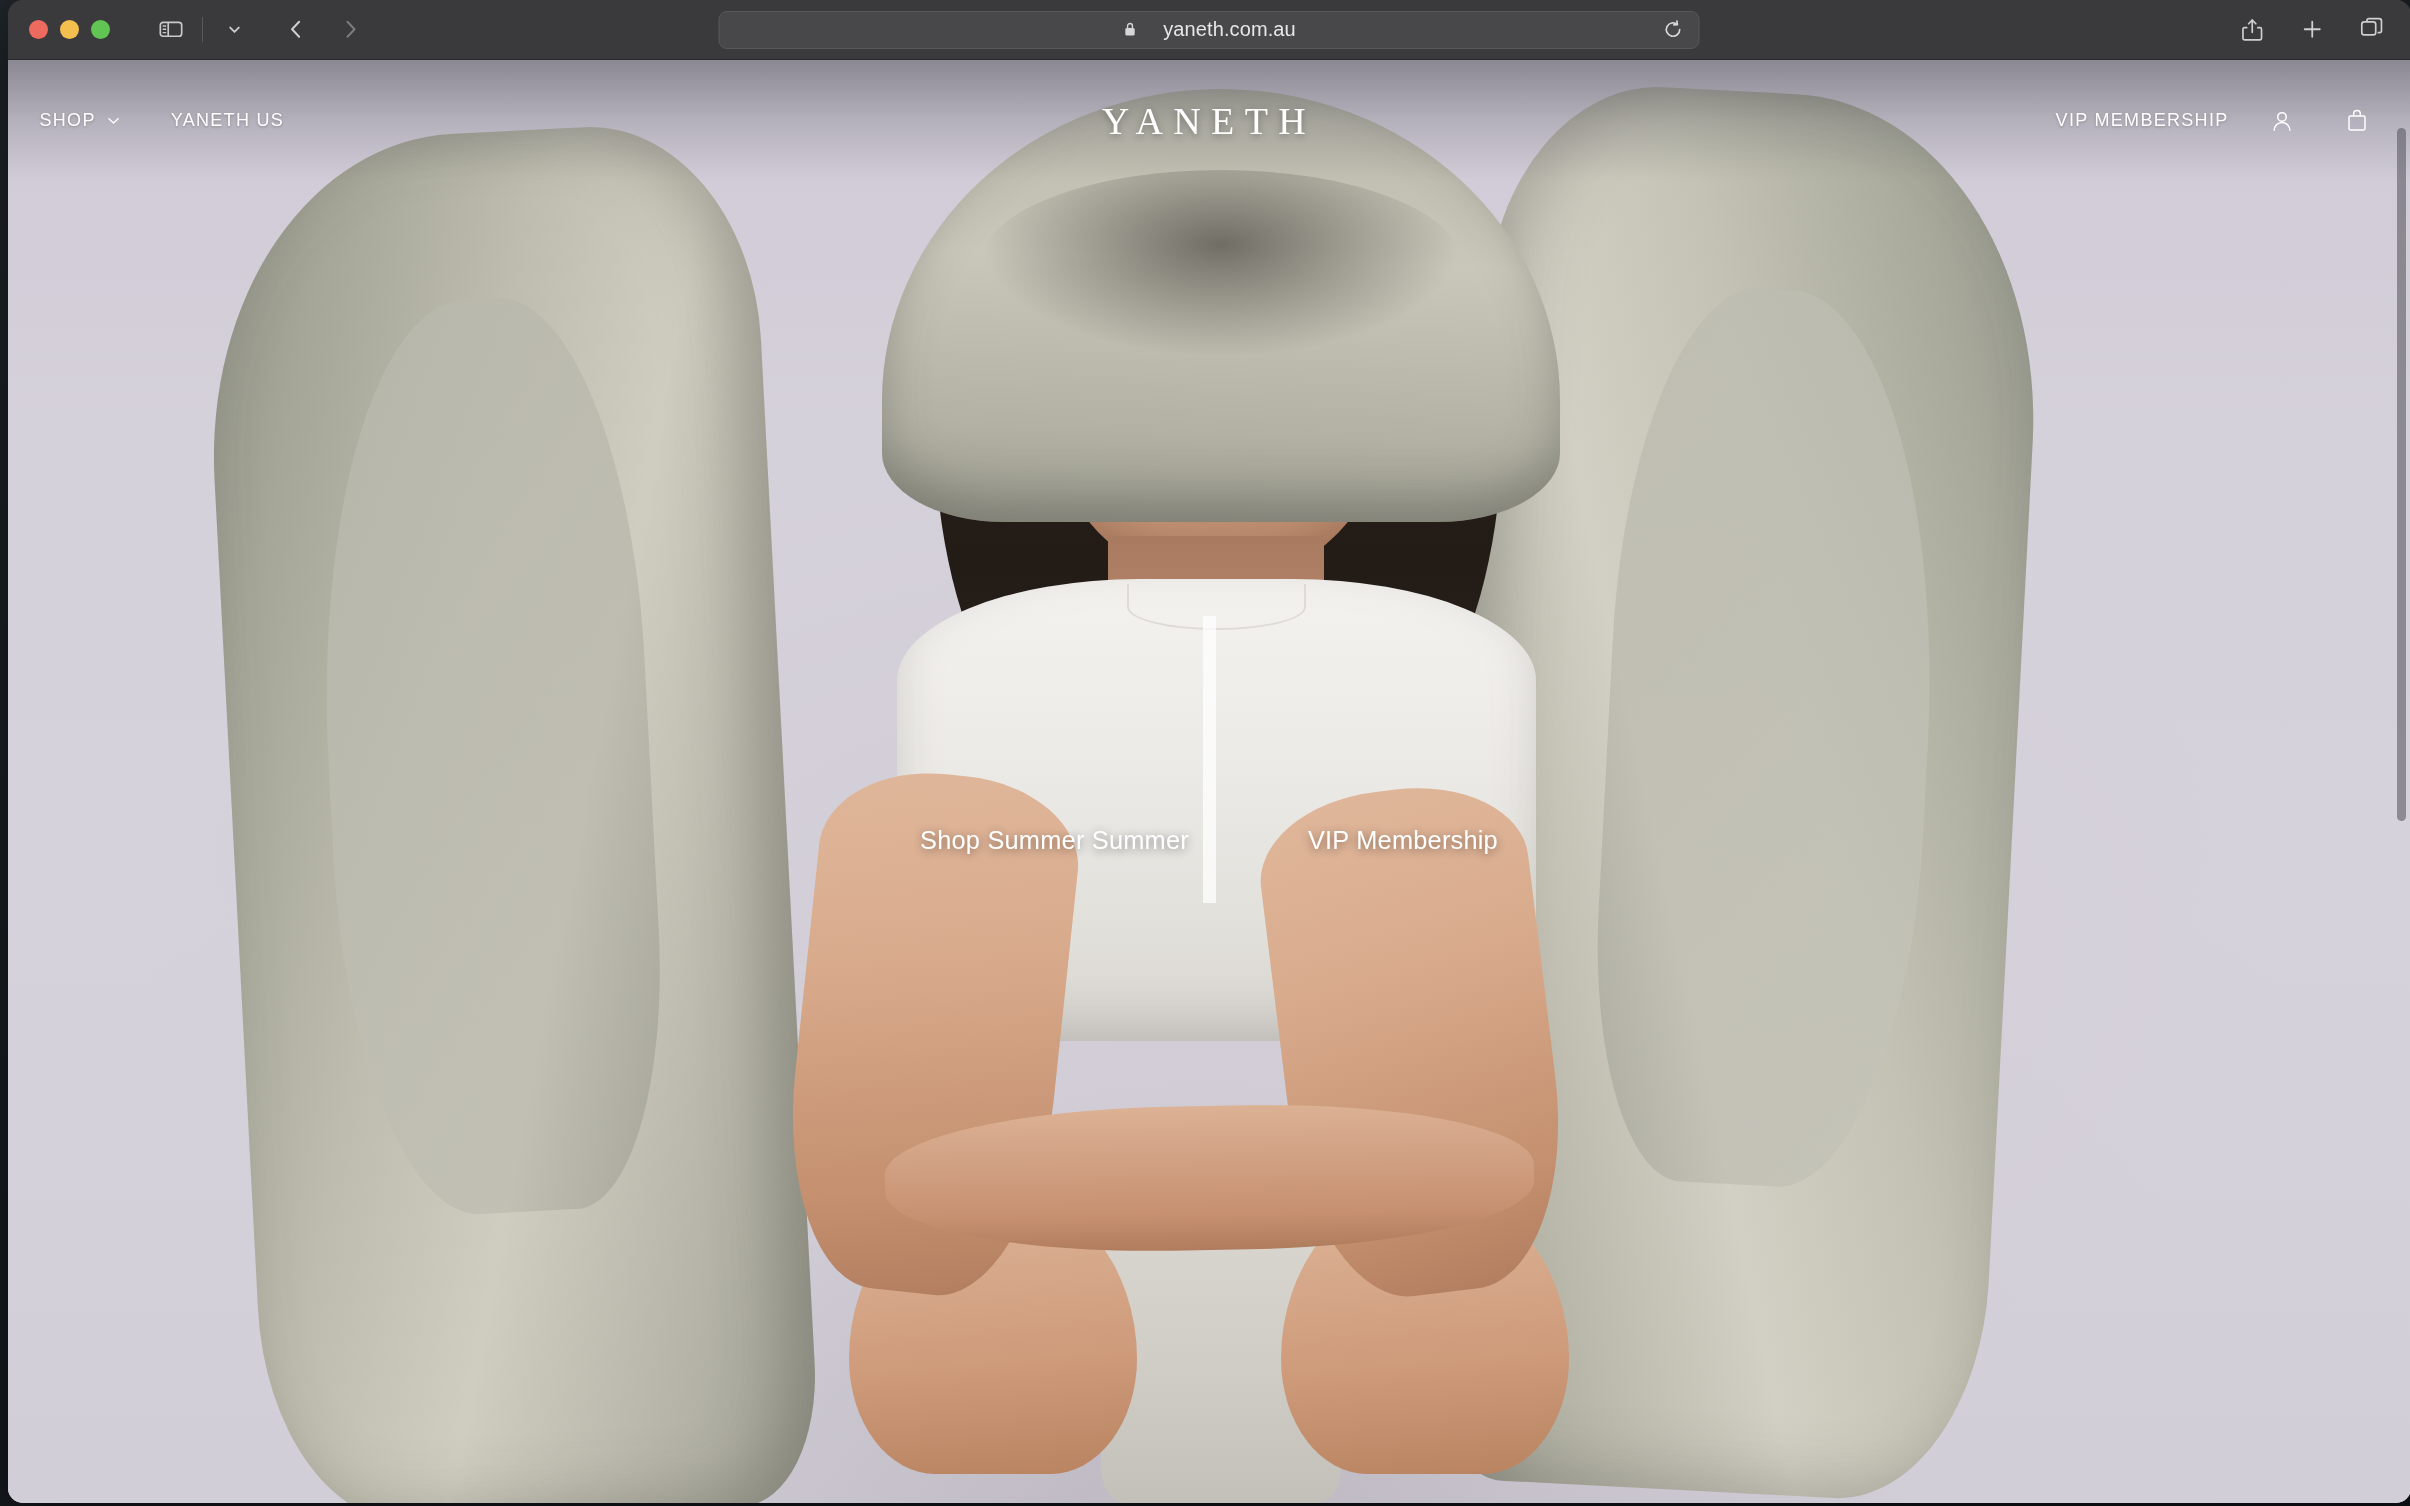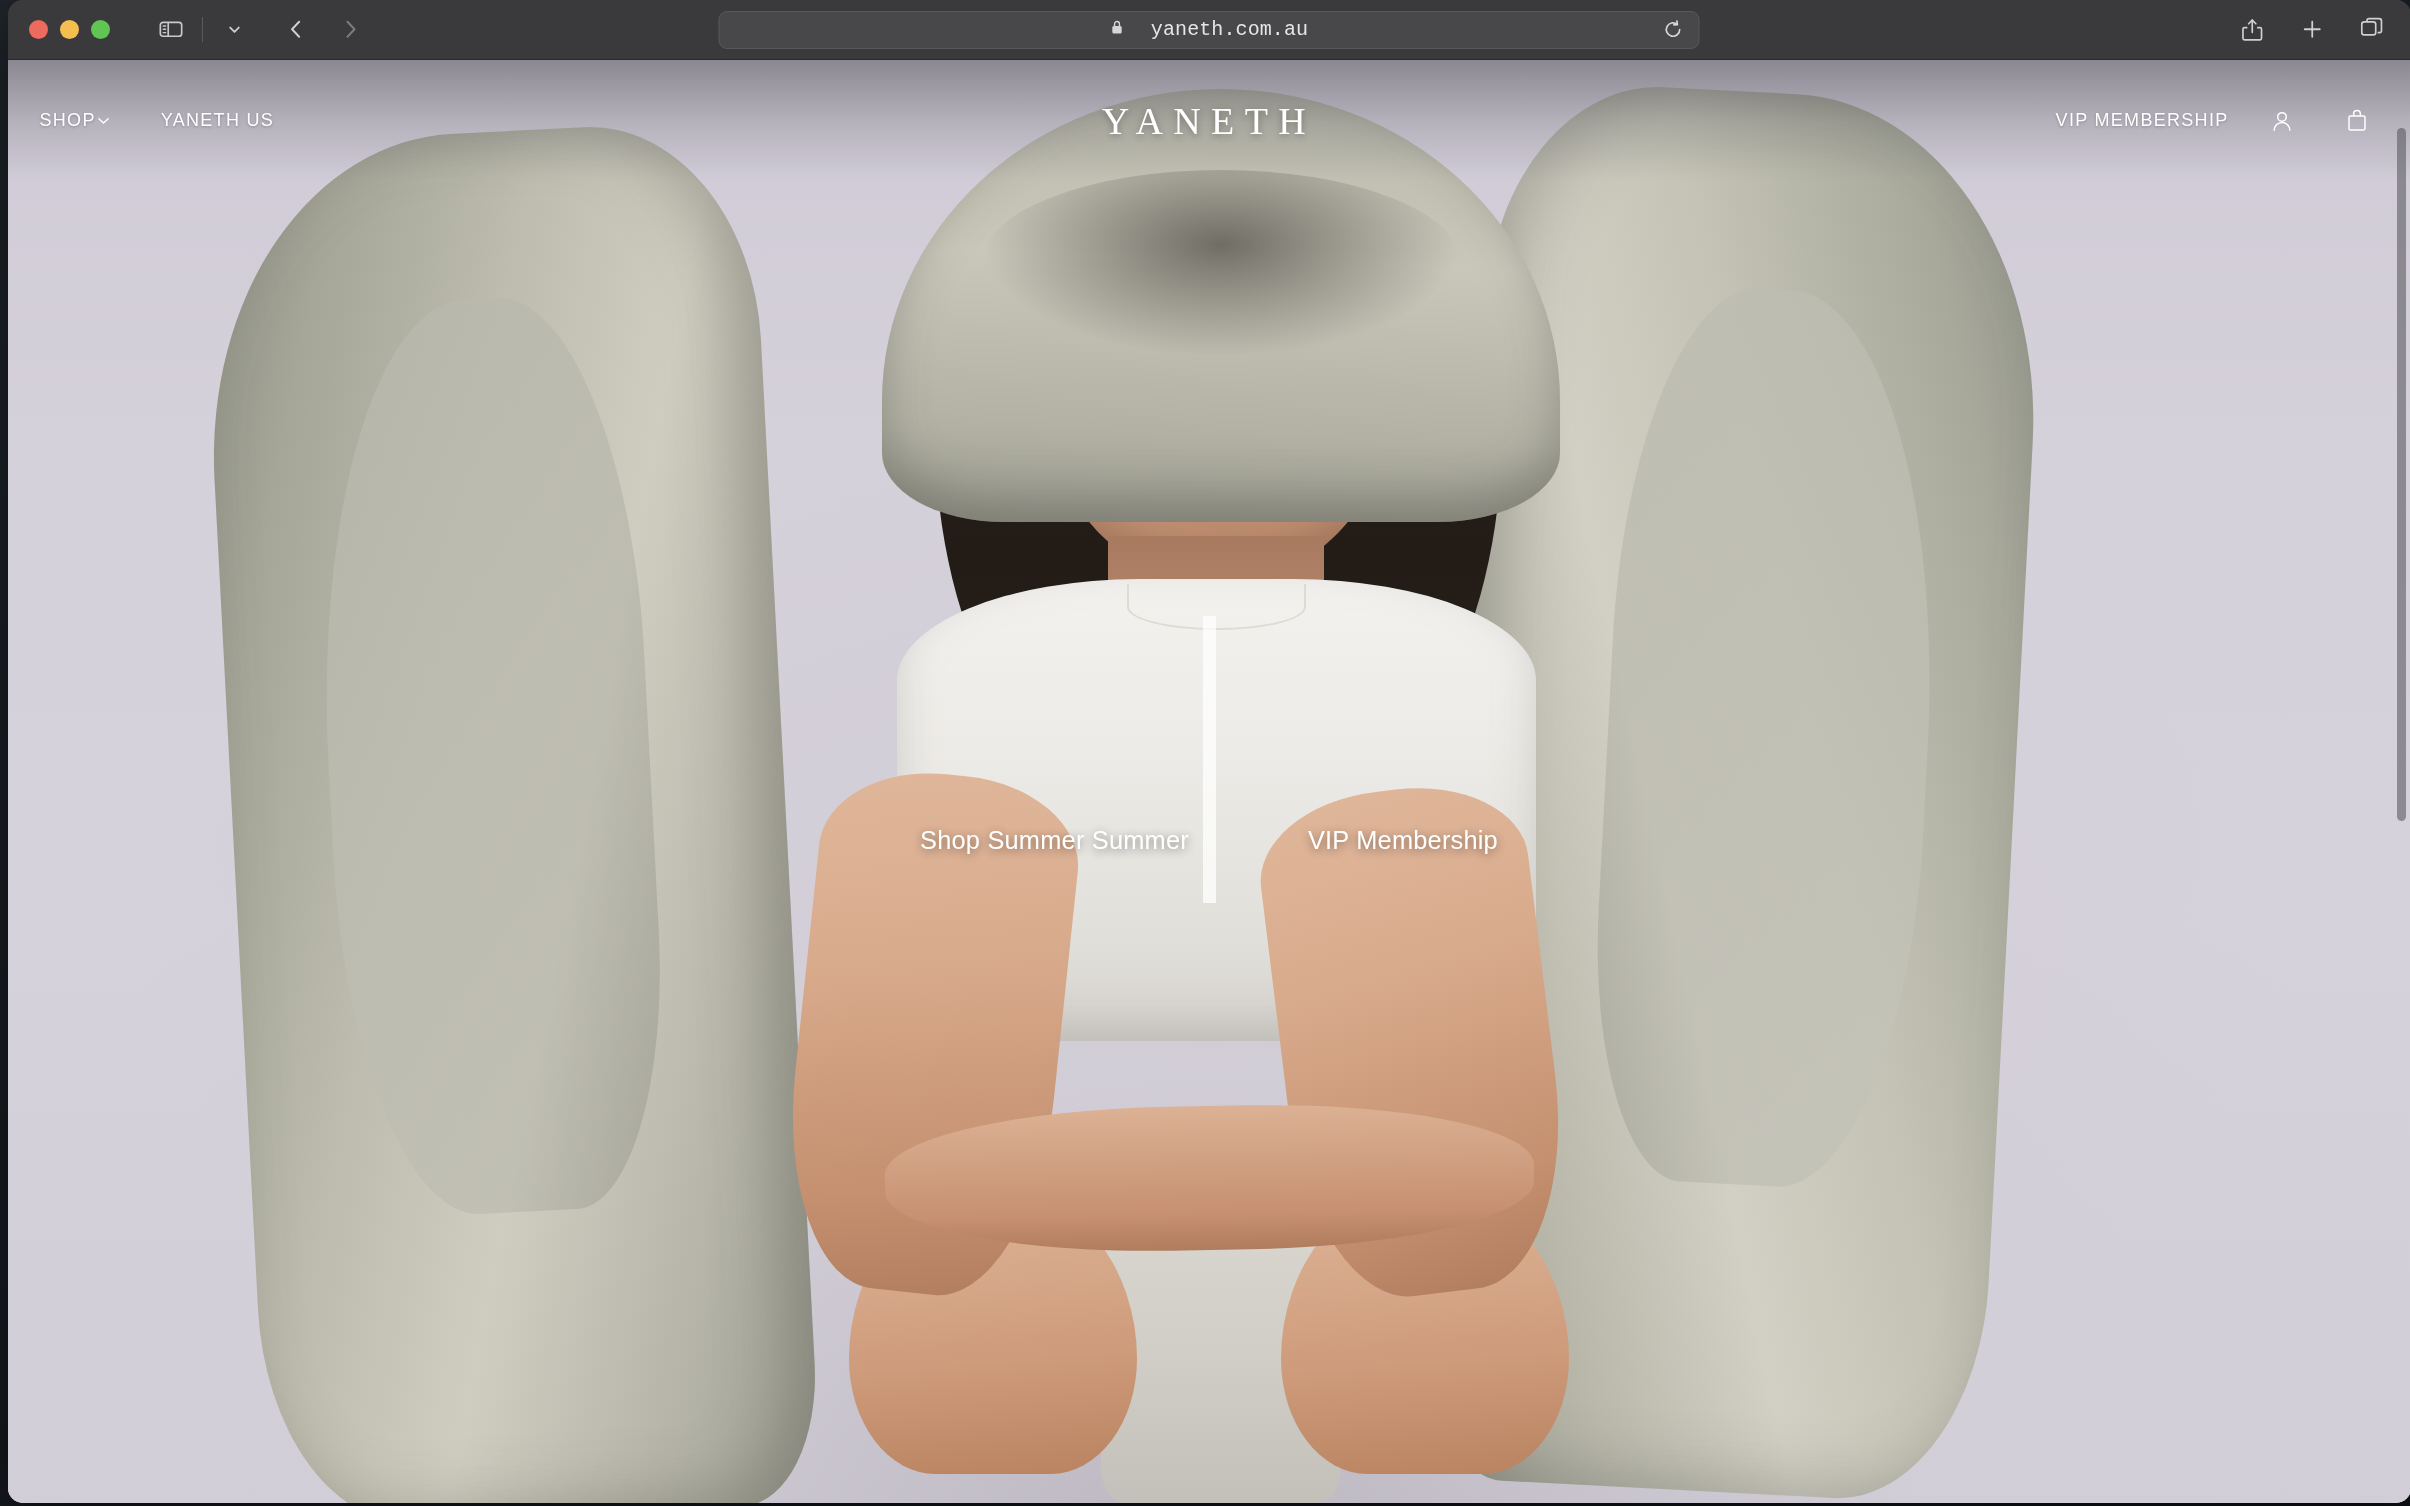--- a/index.html
+++ b/index.html
@@ -82,21 +82,21 @@
     width: 981px;
     height: 38px;
     background: #48484a;
     border-radius: 8.5px;
     display: flex;
     align-items: center;
     justify-content: center;
     border: 0.5px solid #58585a;
   }
   #url-inner {
-    display: flex; align-items: flex-start; gap: 26px; font-family: Liberation Mono, monospace;
+    display: flex; align-items: center; gap: 26px;
   }
   #url-text {
     color: #e6e6e8;
     font-size: 20px;
     letter-spacing: 0.1px;
   }
   #reload-btn {
     position: absolute;
     right: 11.3px;
     top: 50%;
@@ -377,21 +377,21 @@
   }
   #nav-left { display: flex; align-items: center; gap: 51px; }
   .nav-link {
     color: #ffffff;
     font-size: 18px;
     letter-spacing: 1.3px;
     font-weight: 400;
     text-decoration: none;
     display: flex;
     align-items: center;
-    gap: 1px;
+    gap: 11px;
     text-shadow: 0 0.9px 2.8px rgba(0,0,0,.25);
   }
   #brand-logo {
     position: absolute;
     left: 50%;
     transform: translateX(-50%);
     color: #ffffff;
     font-family: "Liberation Serif", serif;
     font-size: 38px;
     letter-spacing: 10.4px;

